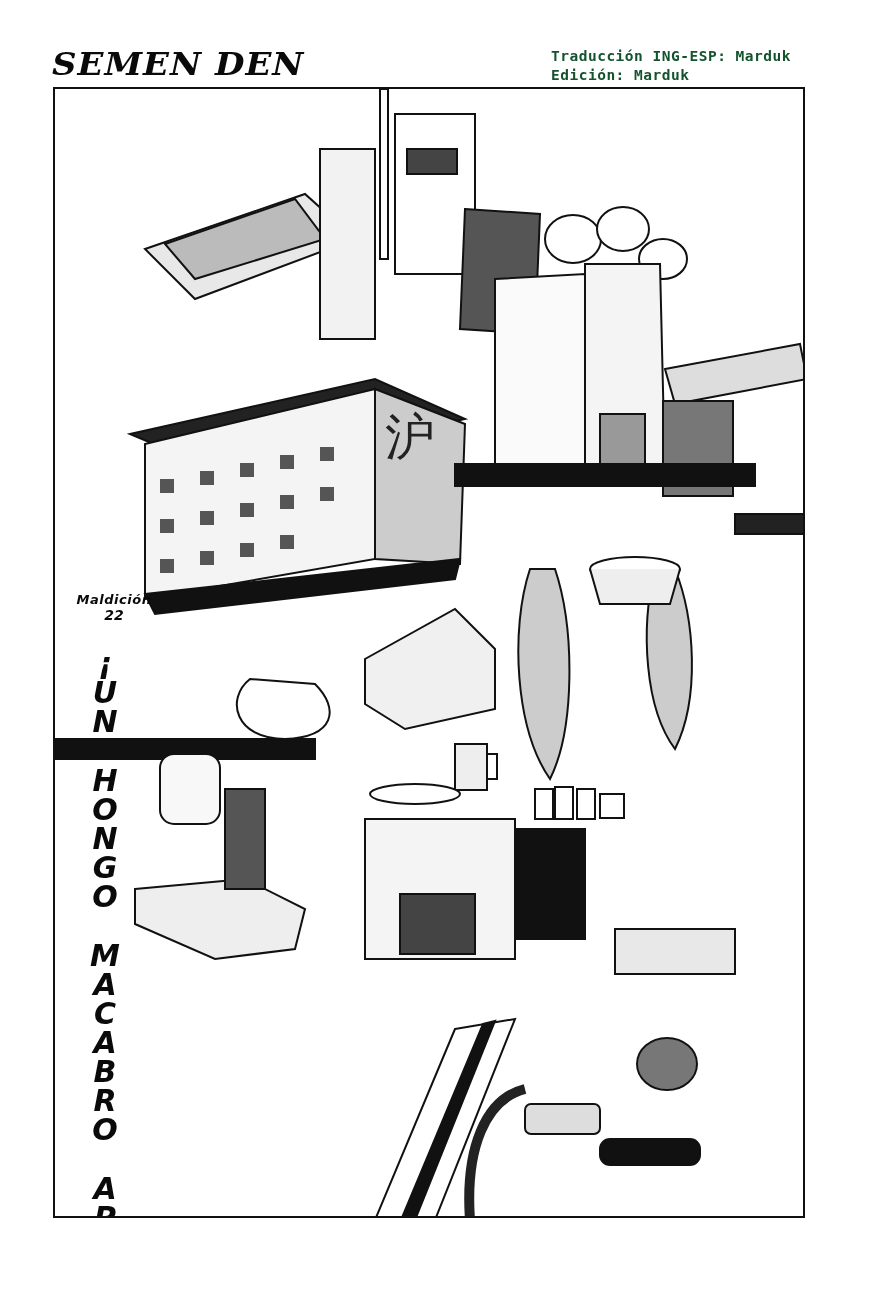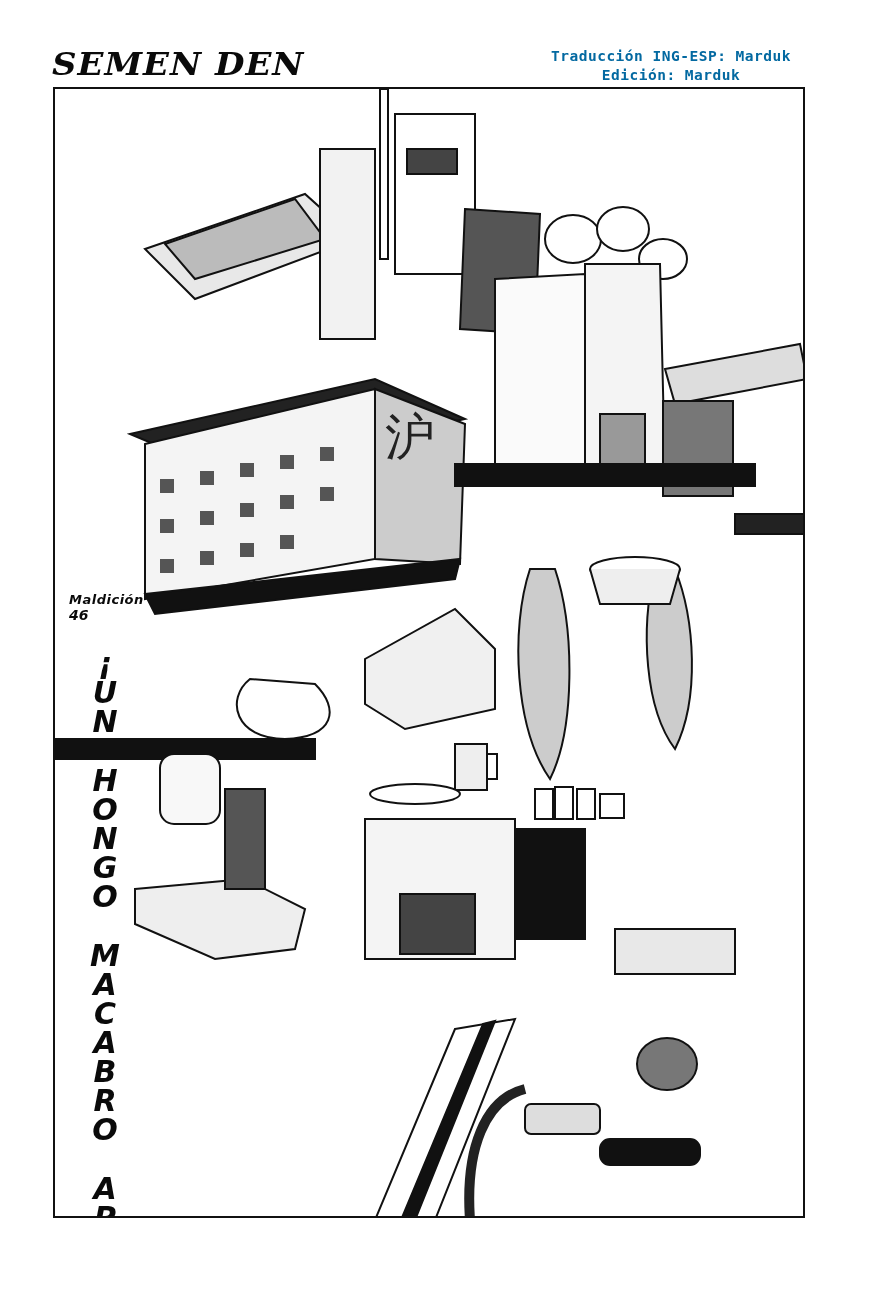--- a/index.html
+++ b/index.html
@@ -6,30 +6,30 @@
     html, body { width: 893px; height: 1300px; background: #ffffff; overflow: hidden; }
     body { position: relative; font-family: "DejaVu Sans", sans-serif; color: #111; }
 
     .series-title {
       position: absolute; left: 52px; top: 44px;
       font-family: "DejaVu Serif", serif; font-weight: bold; font-style: italic;
       font-size: 34px; letter-spacing: 1px; color: #0a0a0a; line-height: 40px;
       text-transform: uppercase; transform: scaleY(0.95);
     }
     .credits {
-      position: absolute; right: 102px; top: 47px; text-align: center;
+      position: absolute; right: 102px; top: 47px; text-align: left;
       font-family: "DejaVu Sans Mono", monospace; font-weight: bold;
-      font-size: 14.5px; line-height: 19px; color: #0369a1; letter-spacing: 0.5px;
+      font-size: 14.5px; line-height: 19px; color: #14532d; letter-spacing: 0.5px;
     }
     .panel {
       position: absolute; left: 53px; top: 87px; width: 752px; height: 1131px;
       border: 2px solid #111; background: #fff; overflow: hidden;
     }
     .chapter {
-      position: absolute; left: 14px; top: 503px; width: 90px; text-align: left;
+      position: absolute; left: 14px; top: 503px; width: 90px; text-align: center;
       font-family: "DejaVu Sans", sans-serif; font-weight: bold; font-style: italic; color: #0a0a0a;
     }
     .chapter .label { font-size: 13px; letter-spacing: 0.5px; line-height: 15px; }
     .chapter .num { font-size: 14px; line-height: 16px; }
     .vtitle {
       position: absolute; left: 30px; top: 560px; width: 40px; text-align: center;
       font-family: "DejaVu Sans", sans-serif; font-weight: bold; font-style: italic;
       font-size: 30px; line-height: 29px; color: #0a0a0a;
     }
     .vtitle .word { display: block; margin-bottom: 30px; }
@@ -138,21 +138,21 @@
       <polygon points="428,935 440,932 360,1131 346,1131" fill="#111"></polygon>
 
       <path d="M470,1000 C430,1010 410,1060 415,1131" fill="none" stroke-width="10" stroke="#222"></path>
       <rect x="470" y="1015" width="75" height="30" rx="6" fill="#ddd"></rect>
       <rect x="545" y="1050" width="100" height="26" rx="10" fill="#111"></rect>
     </g>
   </svg>
 
   <div class="chapter">
     <div class="label">Maldición</div>
-    <div class="num">46</div>
+    <div class="num">22</div>
   </div>
 
   <div class="vtitle">
     <span class="word">
         <span class="ch">¡</span>
         <span class="ch">U</span>
         <span class="ch">N</span>
       </span>
     <span class="word">
         <span class="ch">H</span>

